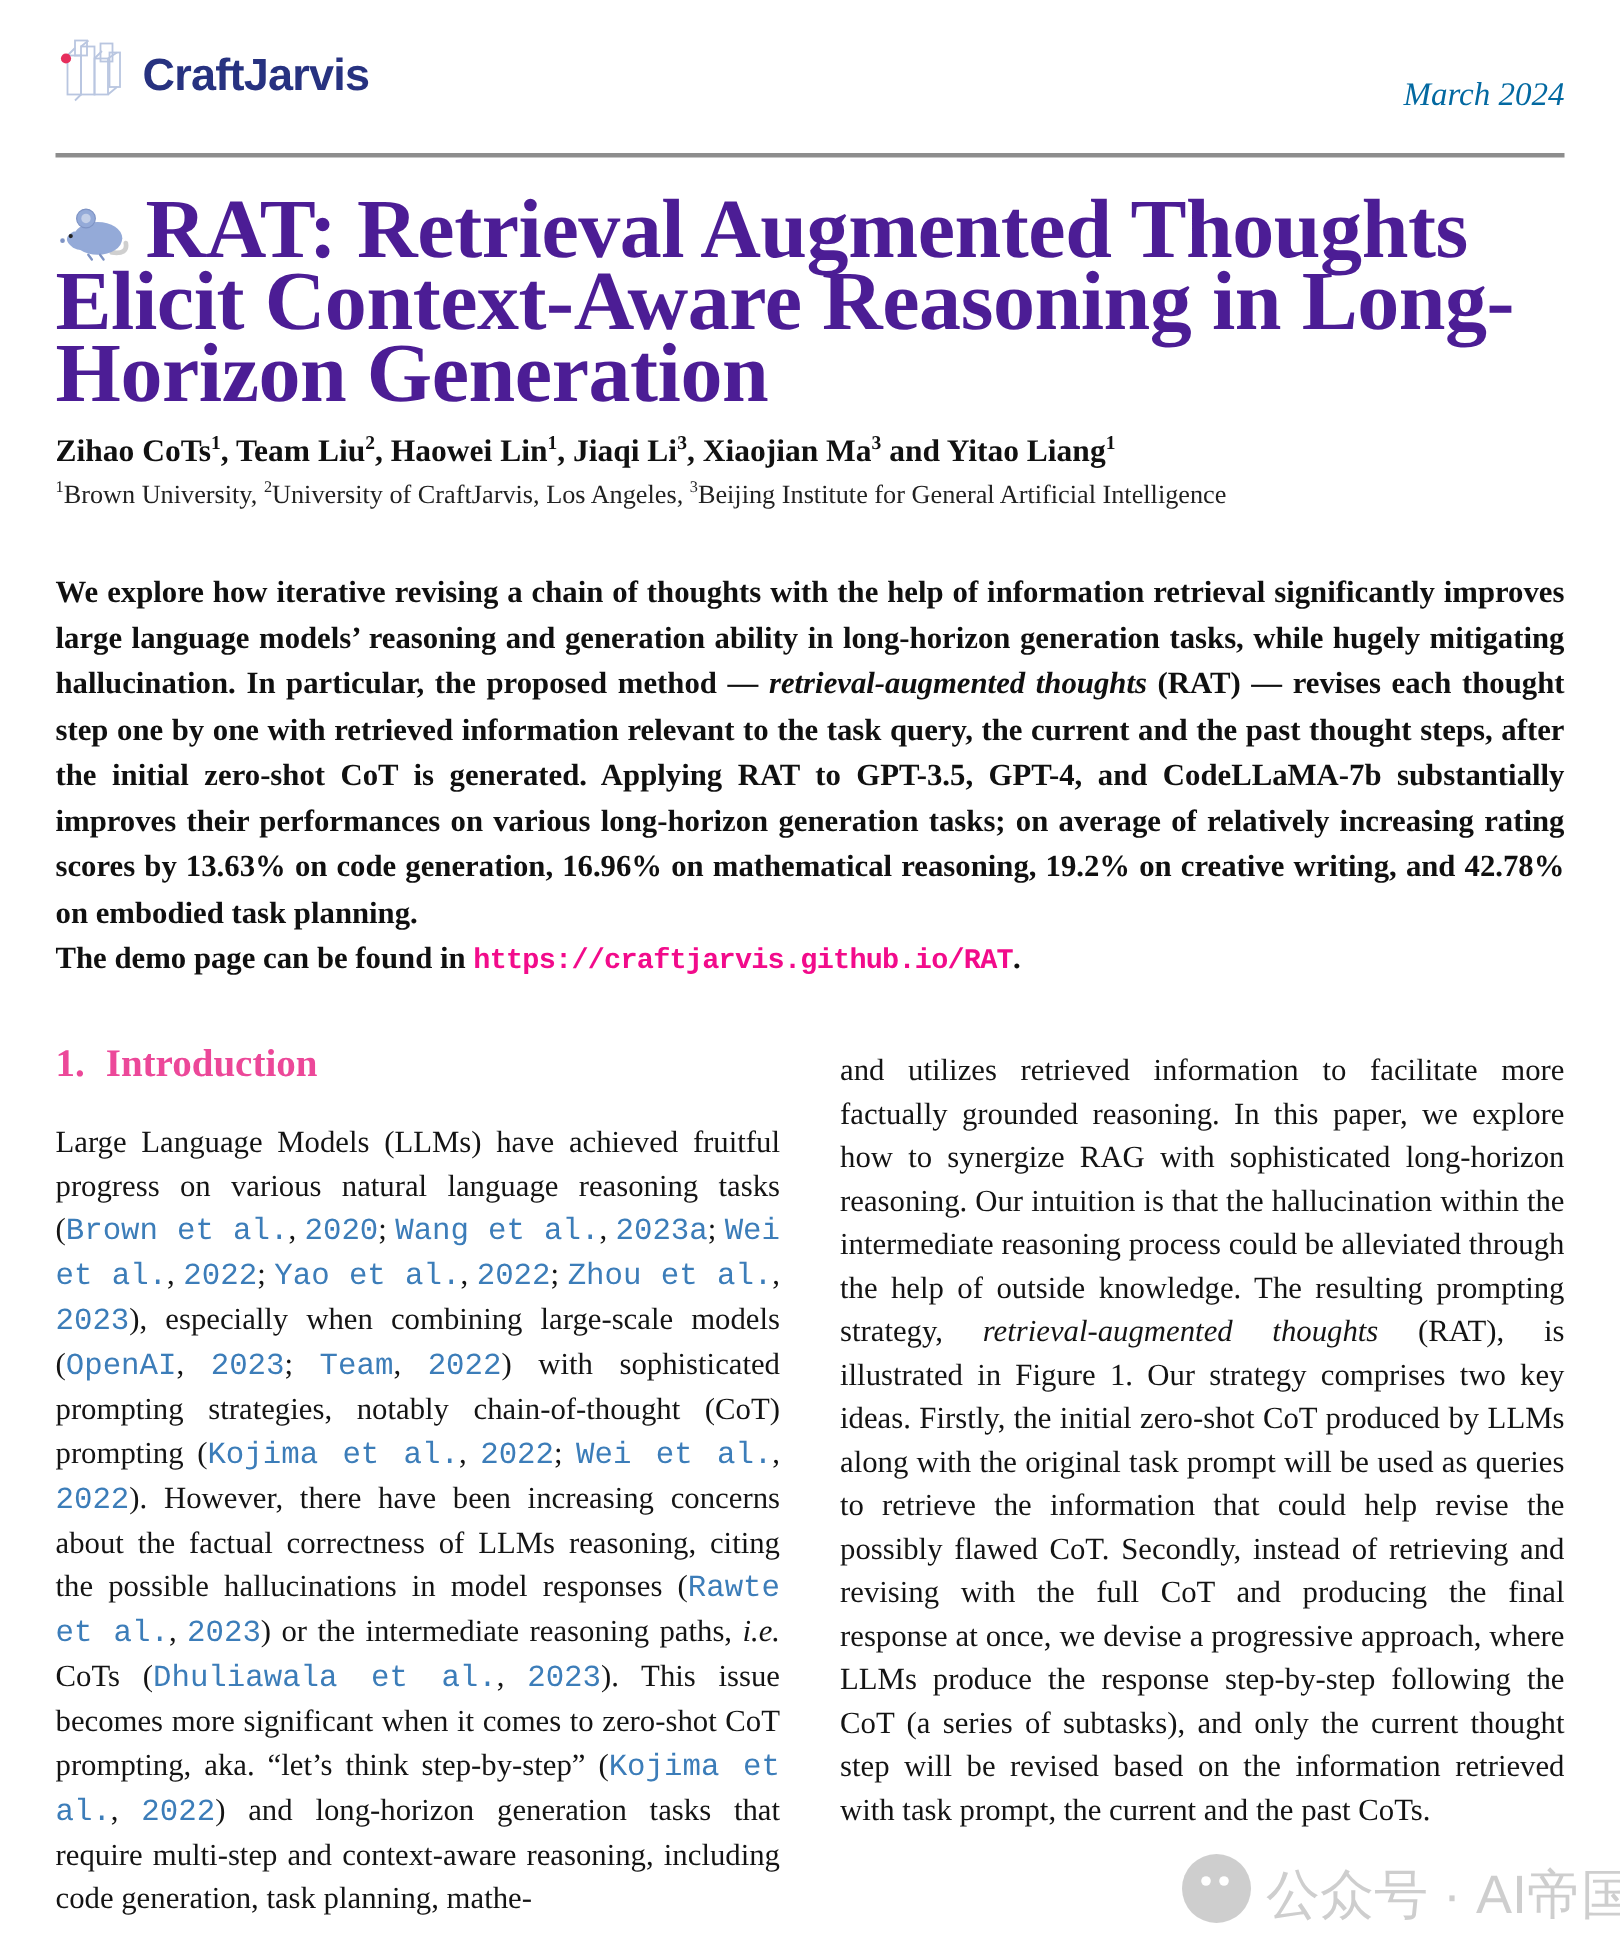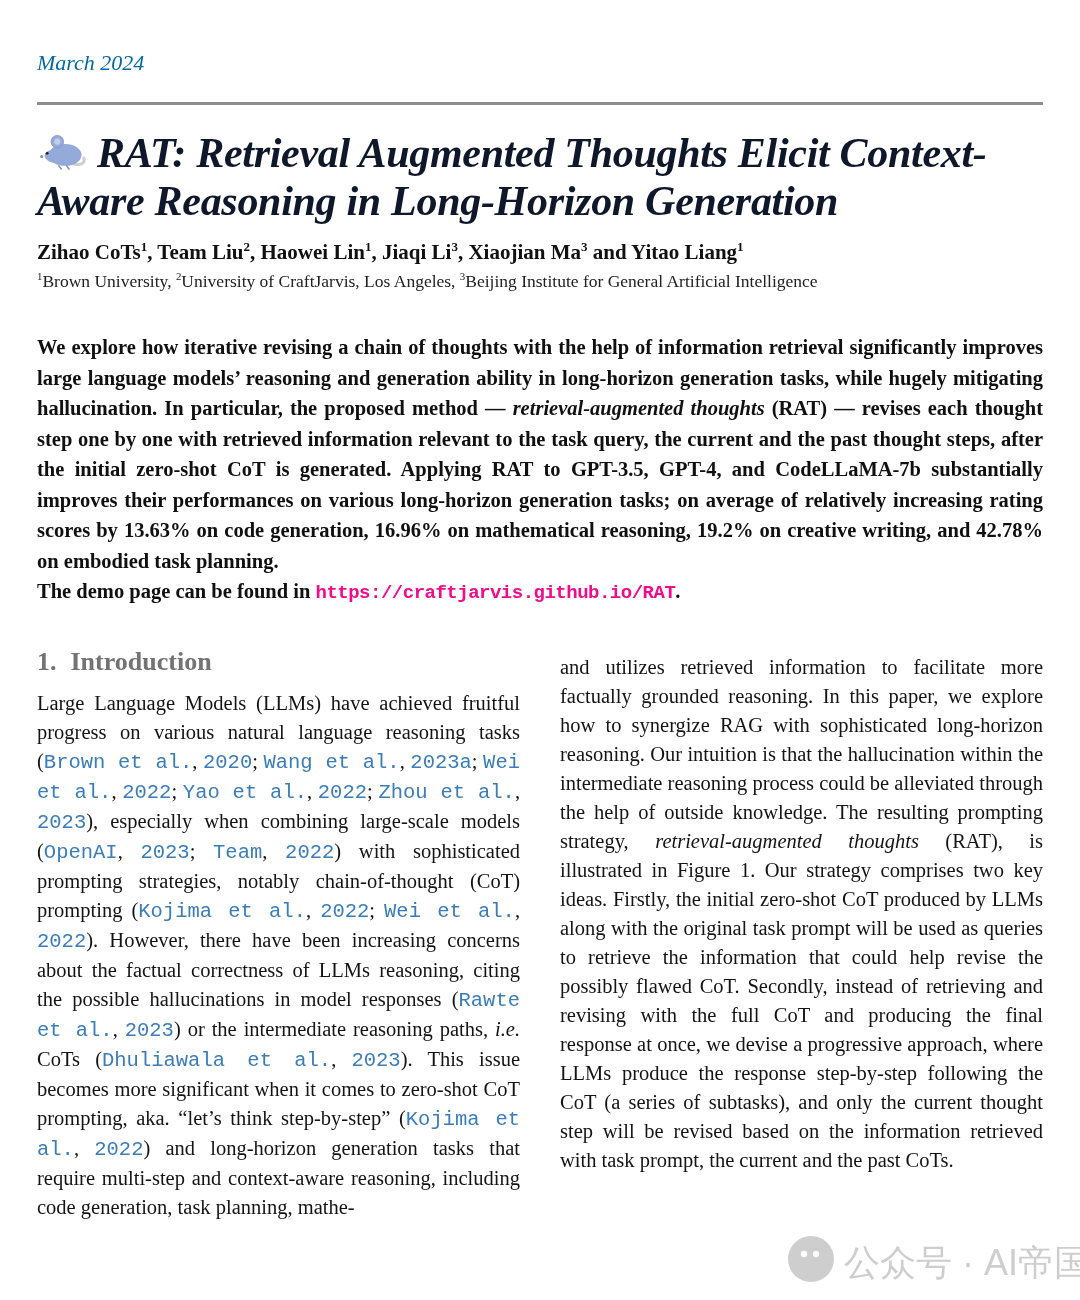--- a/index.html
+++ b/index.html
@@ -19,60 +19,76 @@
   .brand-name {
     font-family:"Liberation Sans", sans-serif;
     font-weight:bold; font-size:30px; letter-spacing:-0.5px;
     color:#273280;
   }
   .date { font-style:italic; font-size:22px; color:#0369a1; padding-bottom:2px; }
   .rule { margin-top:24px; height:3px; background:#8d8d8d; }
   
   .title {
     margin-top:24px;
-    font-size:42px; line-height:48px; font-weight:bold; color:#0f172a;
+    font-size:56px; line-height:48px; font-weight:bold; color:#4c1d95;
     letter-spacing:-0.3px;
-    font-style:italic;
   }
   .title svg { vertical-align:-4px; margin-right:10px; }
   .authors { margin-top:15px; font-size:21px; font-weight:bold; color:#111; }
   .affils  { margin-top:6px;  font-size:17.5px; color:#222; }
   sup { font-size:62%; line-height:0; vertical-align:super; }
   
   .abstract {
     margin-top:40px;
     font-size:20.5px; line-height:30.5px; font-weight:bold;
     text-align:justify; color:#101010;
   }
   .abstract .italic { font-style:italic; }
   .url {
     font-family:"Liberation Mono", monospace;
     color:#f20b8b; font-weight:bold; font-size:19px; letter-spacing:-0.5px;
   }
   
   .columns { display:flex; gap:40px; margin-top:38px; }
   .col { flex:1; text-align:justify; font-size:20.5px; line-height:29px; color:#141414; }
   .col-right { padding-top:6px; }
-  h2.sec { font-size:26px; line-height:30px; font-weight:bold; color:#737373; margin-bottom:12px; text-align:left; }
+  h2.sec { font-size:26px; line-height:30px; font-weight:bold; color:#ec4899; margin-bottom:24px; text-align:left; }
   h2.sec .sec-num { margin-right:14px; }
   .link { color:#3c7db9;font-family:Liberation Mono, monospace; }
   .italic { font-style:italic; }
   
   .watermark {
     position:absolute; left:786px; top:1234px;
     display:flex; align-items:center; gap:8px;
     opacity:0.5; z-index:5; pointer-events:none;
     font-family:"Liberation Sans", sans-serif;
     font-size:36px; color:#9e9e9e; white-space:nowrap;
   }
 </style>
 </head>
 <body>
 
 <div class="header">
+  <div class="brand">
+    <span>
+      <svg width="52" height="50" viewBox="0 0 52 50">
+        <g fill="none" stroke="#b9c6e0" stroke-width="1.2">
+          <rect x="8" y="14" width="9" height="26"></rect>
+          <rect x="17" y="8" width="9" height="32"></rect>
+          <rect x="26" y="16" width="9" height="24"></rect>
+          <rect x="13" y="4" width="8" height="10"></rect>
+          <rect x="30" y="6" width="8" height="12"></rect>
+          <path d="M8 14 l5 -5 M17 8 l5 -4 M26 16 l5 -5 M35 40 l6 -5 M17 40 l-4 4 M35 16 l6 -4"></path>
+          <rect x="36" y="12" width="7" height="23"></rect>
+        </g>
+        <circle cx="7" cy="16" r="3.4" fill="#e62e5c"></circle>
+      </svg>
+    </span>
+    <span class="brand-name">CraftJarvis</span>
+  </div>
   <div class="date">March 2024</div>
 </div>
 <div class="rule"></div>
 
 <h1 class="title"><span><svg width="50" height="40" viewBox="0 0 64 50">
   <path d="M48 42 q14 2 12 -8" fill="none" stroke="#cfcfcf" stroke-width="4" stroke-linecap="round"></path>
   <ellipse cx="36" cy="30" rx="21" ry="14" fill="#94aad8"></ellipse>
   <path d="M16 24 Q4 30 15 38 Q22 42 30 38 Z" fill="#94aad8"></path>
   <circle cx="26" cy="13" r="8" fill="#94aad8" stroke="#7e93c4" stroke-width="1"></circle>
   <circle cx="26" cy="13" r="4" fill="#c3cfe8"></circle>

